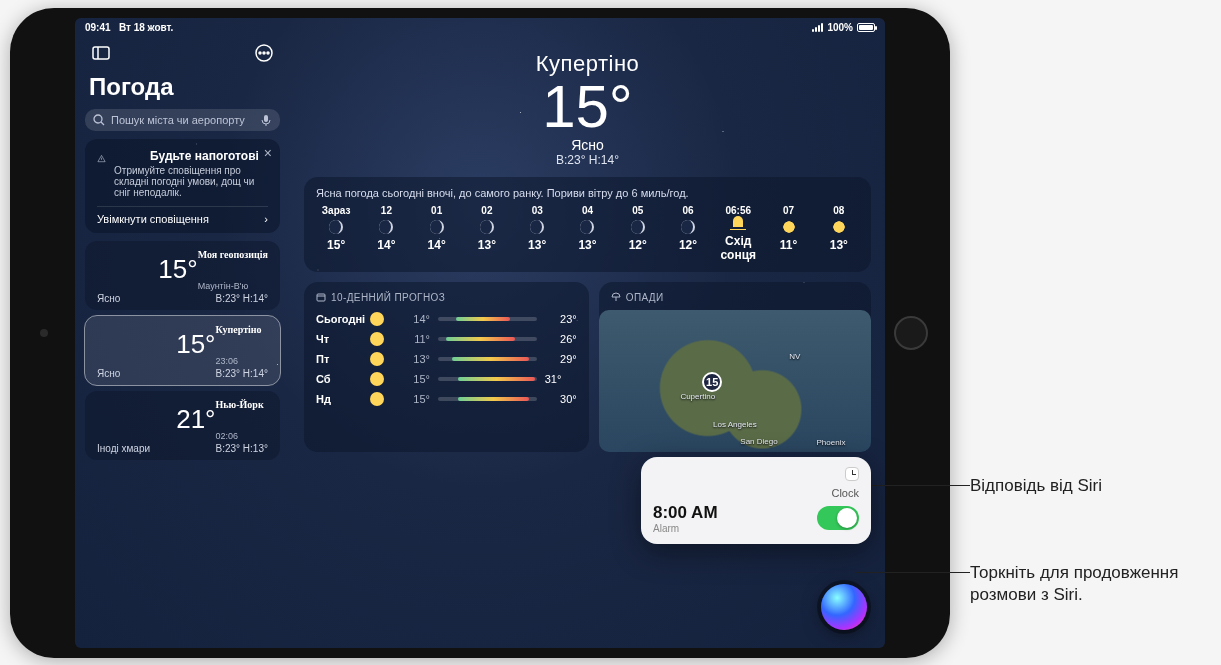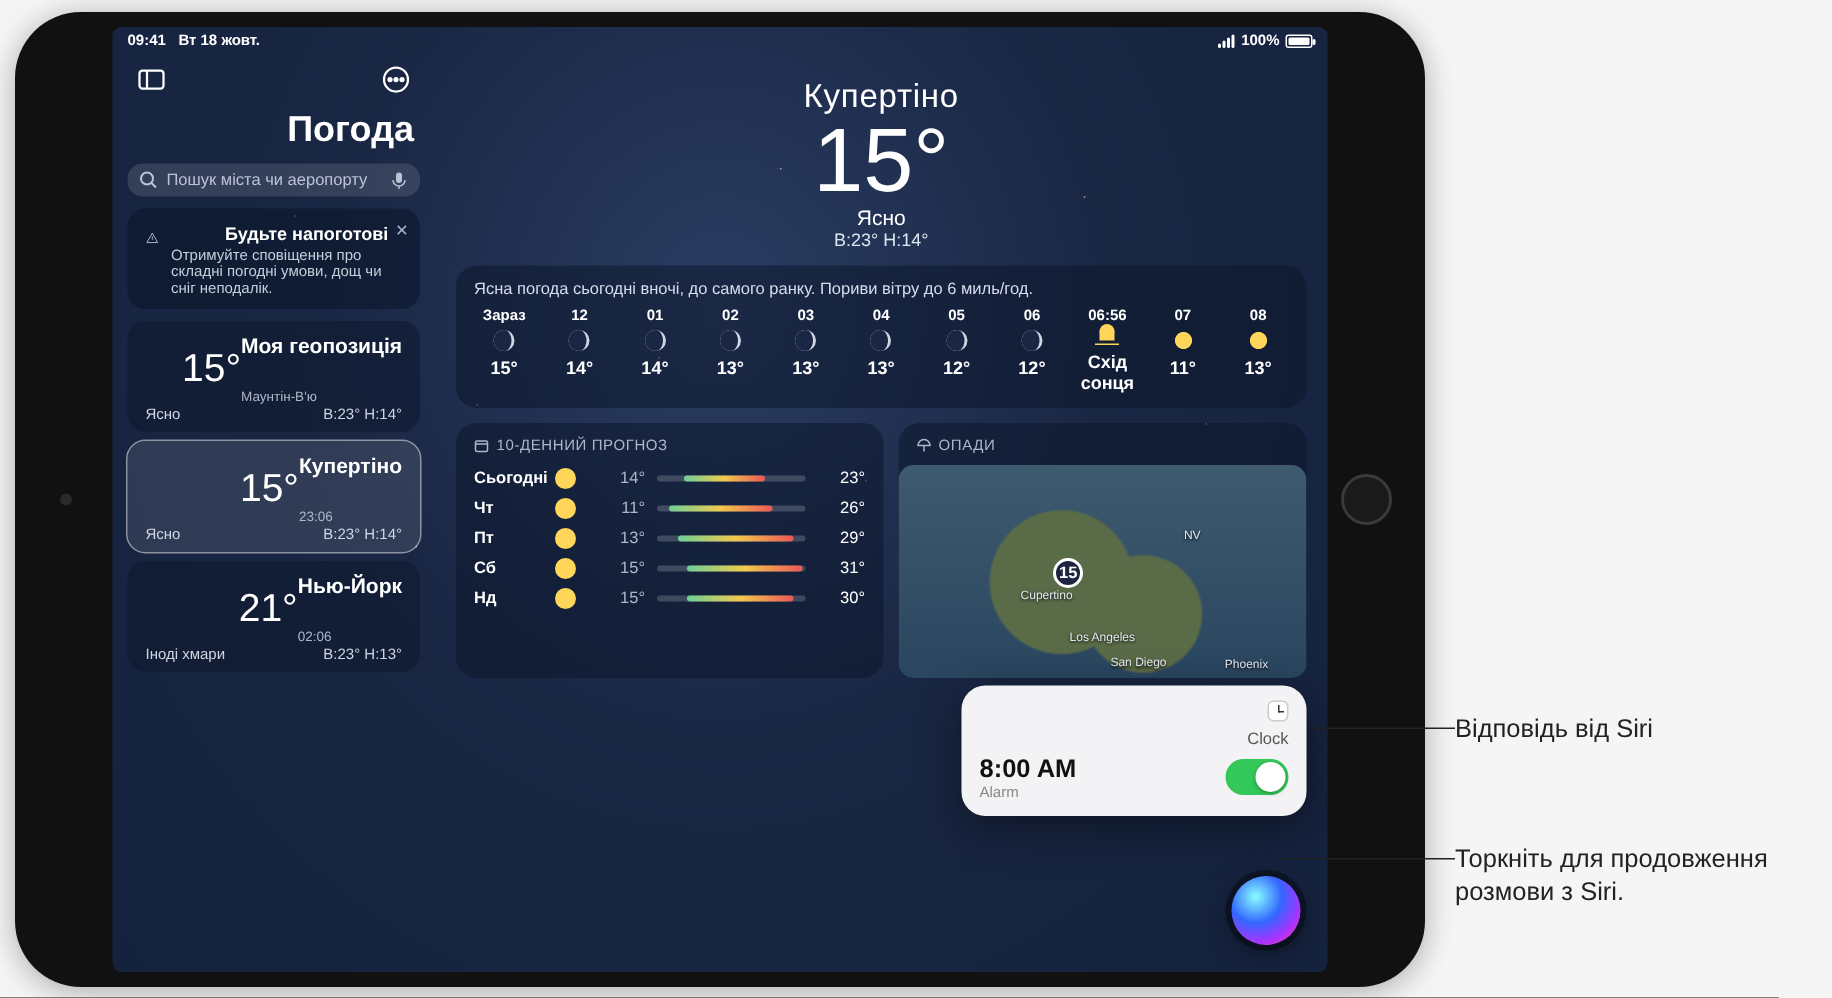--- a/index.html
+++ b/index.html
@@ -84,21 +84,21 @@
   .battery::before { content:""; position:absolute; inset:1px; background:#fff; border-radius:1px;}
 
   .app-body { flex:1; display:flex; position:relative; z-index:2; overflow:hidden; }
   .sidebar {
     width: 215px; padding: 4px 10px 10px;
     display:flex; flex-direction:column; gap:8px;
     overflow:hidden;
   }
   .sidebar-top { display:flex; justify-content:space-between; padding:0 4px; }
   .icon-btn { width:24px; height:24px; display:flex; align-items:center; justify-content:center; color:#fff; }
-  .title { font-size:24px; font-weight:700; padding:0 4px;text-align:right; }
+  .title { font-size:24px; font-weight:700; padding:0 4px; }
   .search {
     display:flex; align-items:center; gap:6px;
     background: rgba(255,255,255,.12);
     border-radius:10px; padding:5px 8px;
     font-size:11px; color:#bcc3d6;
   }
   .search .mag { width:12px;height:12px; }
   .alert-card {
     background: rgba(10,20,40,.55);
     border-radius:12px; padding:10px 12px 8px;
@@ -106,21 +106,21 @@
   }
   .alert-title { color:#fff; font-weight:700; font-size:12px; margin-bottom:2px;padding-left:36px;}
   .alert-close { position:absolute; top:6px; right:8px; color:#aeb6c8; font-size:14px;}
   .alert-action { display:flex; justify-content:space-between; align-items:center; color:#fff; font-size:11px; margin-top:8px; padding-top:6px; border-top:1px solid rgba(255,255,255,.12);}
   .city-card {
     background: rgba(10,20,40,.45);
     border-radius:12px; padding:8px 12px 6px;
     display:grid; grid-template-columns:1fr auto; row-gap:2px;
   }
   .city-card.selected { outline:1.5px solid rgba(255,255,255,.5); background: rgba(255,255,255,.1);}
-  .city-name { font-size:14px; font-weight:700; color:#fff;}
+  .city-name { font-size:10px; font-weight:700; color:#fff;font-family:Liberation Serif, serif;}
   .city-sub { font-size:9px; color:#aeb6c8;margin-top:19px;}
   .city-temp { font-size:26px; font-weight:300; color:#fff; grid-row:1/3; align-self:center; text-align:right;}
   .city-cond { font-size:10px; color:#cfd5e3;}
   .city-range { font-size:10px; color:#cfd5e3; text-align:right;}
 
   .main { flex:1; padding:4px 14px 10px; display:flex; flex-direction:column; gap:10px; overflow:hidden;}
   .hero { text-align:center; margin-top:10px;}
   .hero-city { font-size:22px; font-weight:400; letter-spacing:.5px;}
   .hero-temp { font-size:60px; font-weight:200; line-height:1;}
   .hero-cond { font-size:14px;}
@@ -265,20 +265,24 @@
           <div style="display:flex;gap:8px">
             <svg width="20" height="20" viewBox="0 0 20 20" fill="none" stroke="#cfd5e3" stroke-width="1.2">
                 <path d="M10 2l8 14H2z"></path>
                 <path d="M10 7v5"></path>
               </svg>
             <div>
               <div class="alert-title">Будьте напоготові</div>
               <div>Отримуйте сповіщення про складні погодні умови, дощ чи сніг неподалік.</div>
             </div>
           </div>
+          <div class="alert-action">
+            <span>Увімкнути сповіщення</span>
+            <span>›</span>
+          </div>
         </div>
 
         <div id="city-list">
             <div class="city-card">
               <div class="city-name">Моя геопозиція</div>
               <div class="city-temp">15°</div>
               <div class="city-sub">Маунтін-В'ю</div>
               <div class="city-cond">Ясно</div>
               <div class="city-range">В:23° Н:14°</div>
             </div>
@@ -407,21 +411,21 @@
                   </div>
                   <div style="text-align:right">29°</div>
                 </div>
                 <div class="day-row">
                   <div class="dname">Сб</div>
                   <div class="day-sun"></div>
                   <div style="color:#aeb6c8;text-align:right">15°</div>
                   <div class="bar">
                     <span style="left:20%;width:78%"></span>
                   </div>
-                  <div style="text-align:right">31°</div>
+                  <div style="text-align:left">31°</div>
                 </div>
                 <div class="day-row">
                   <div class="dname">Нд</div>
                   <div class="day-sun"></div>
                   <div style="color:#aeb6c8;text-align:right">15°</div>
                   <div class="bar">
                     <span style="left:20%;width:72%"></span>
                   </div>
                   <div style="text-align:right">30°</div>
                 </div>

